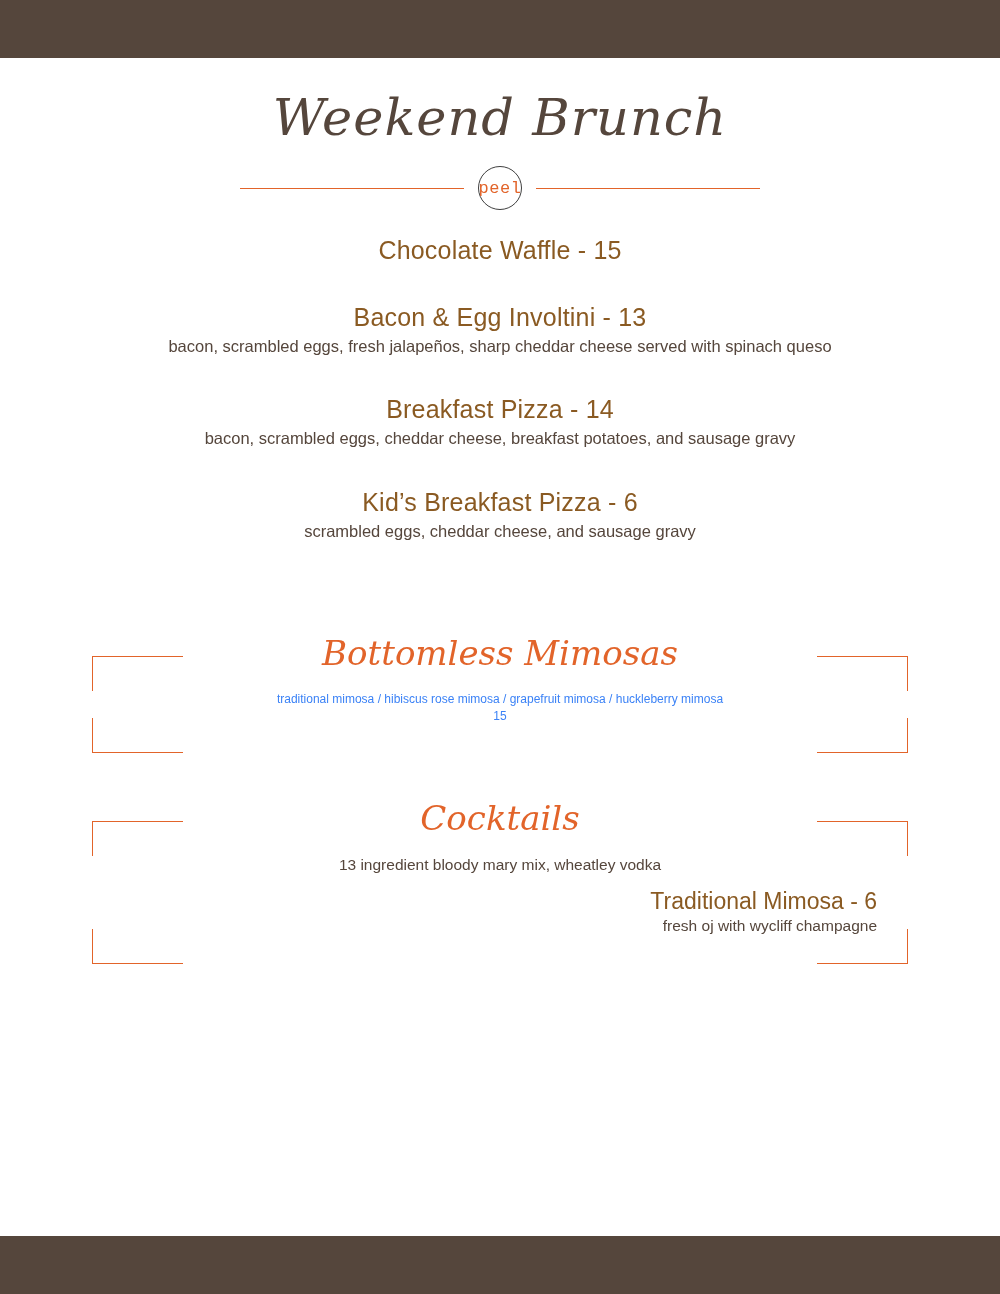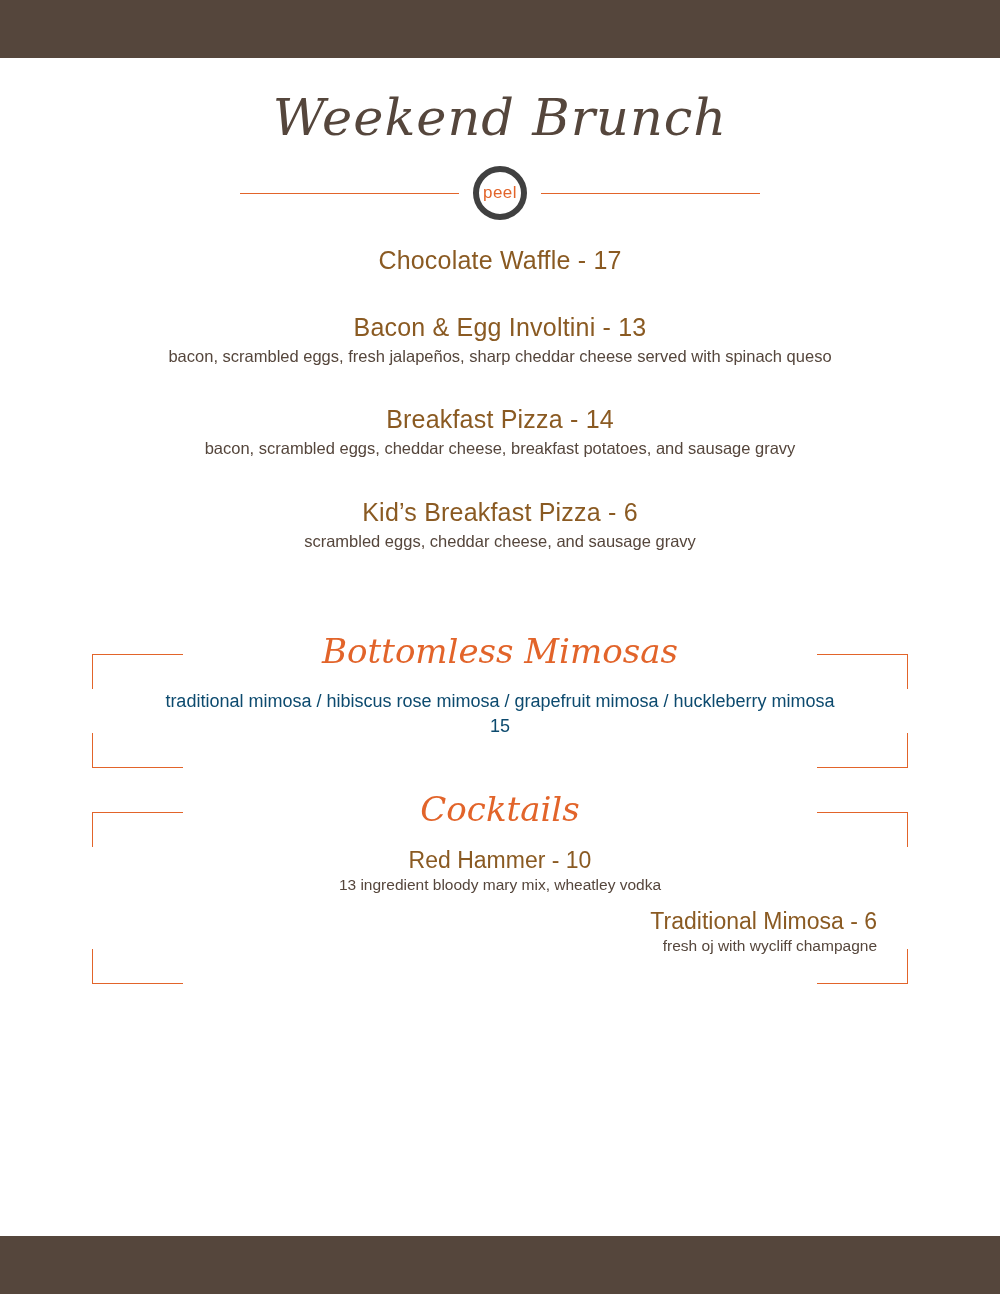--- a/index.html
+++ b/index.html
@@ -56,30 +56,30 @@
     width: 520px;
   }
   .divider .rule {
     flex: 1;
     height: 1px;
     background: #e2642a;
   }
   .logo-circle {
     width: 42px;
     height: 42px;
-    border: 6px solid #404040;
+    border: 1px solid #404040;
     border-radius: 50%;
     margin: 0 14px;
     display: flex;
     align-items: center;
     justify-content: center;
     color: #e2642a;
     font-size: 17px;
     letter-spacing: 0.5px;
-    font-family: Liberation Sans, sans-serif;
+    font-family: Liberation Mono, monospace;
   }
 
   .items {
     margin-top: 26px;
   }
   .item {
     text-align: center;
     margin-bottom: 38px;
   }
   .item-name {
@@ -95,21 +95,21 @@
     font-size: 16.5px;
     line-height: 1.35;
     max-width: 720px;
     margin: 0 auto;
     font-family: "Liberation Sans", sans-serif;
   }
 
   
   .section {
     position: relative;
-    margin: 0 auto;
+    margin: 12px auto;
     width: 816px;
   }
   .script-head {
     text-align: center;
     color: #e2642a;
     font-family: "DejaVu Serif", serif;
     font-style: italic;
     font-size: 34px;
     line-height: 1;
     position: relative;
@@ -155,22 +155,22 @@
     top: 34px;
     bottom: 34px;
     width: 6px;
     background: #ffffff;
   }
   .side-mask-l { left: -3px; }
   .side-mask-r { right: -3px; }
 
   .box-text {
     text-align: center;
-    color: #0c4a6e;
-    font-size: 18px;
+    color: #3b82f6;
+    font-size: 12px;
     line-height: 1.4;
     font-family: "Liberation Sans", sans-serif;
   }
 
   .cocktail {
     text-align: center;
     margin-bottom: 14px;
   }
   .cocktail:last-child { margin-bottom: 0; text-align: right; }
   .cocktail-name {
@@ -202,21 +202,21 @@
       <div class="rule"></div>
       <div class="logo-circle">
         <span>peel</span>
       </div>
       <div class="rule"></div>
     </div>
 
     <div class="items">
 
       <div class="item">
-        <div class="item-name">Chocolate Waffle - 17</div>
+        <div class="item-name">Chocolate Waffle - 15</div>
       </div>
 
       <div class="item">
         <div class="item-name">Bacon &amp; Egg Involtini - 13</div>
         <div class="item-desc">bacon, scrambled eggs, fresh jalapeños, sharp cheddar cheese served with spinach queso</div>
       </div>
 
       <div class="item">
         <div class="item-name">Breakfast Pizza - 14</div>
         <div class="item-desc">bacon, scrambled eggs, cheddar cheese, breakfast potatoes, and sausage gravy</div>
@@ -247,21 +247,20 @@
 
     <div class="section">
       <div class="head-wrap">
         <span class="script-head">Cocktails</span>
       </div>
       <div class="bracket-box">
         <div class="side-mask-l"></div>
         <div class="side-mask-r"></div>
 
         <div class="cocktail">
-          <div class="cocktail-name">Red Hammer - 10</div>
           <div class="cocktail-desc">13 ingredient bloody mary mix, wheatley vodka</div>
         </div>
 
 
         <div class="cocktail">
           <div class="cocktail-name">Traditional Mimosa - 6</div>
           <div class="cocktail-desc">fresh oj with wycliff champagne</div>
         </div>
 
       </div>

